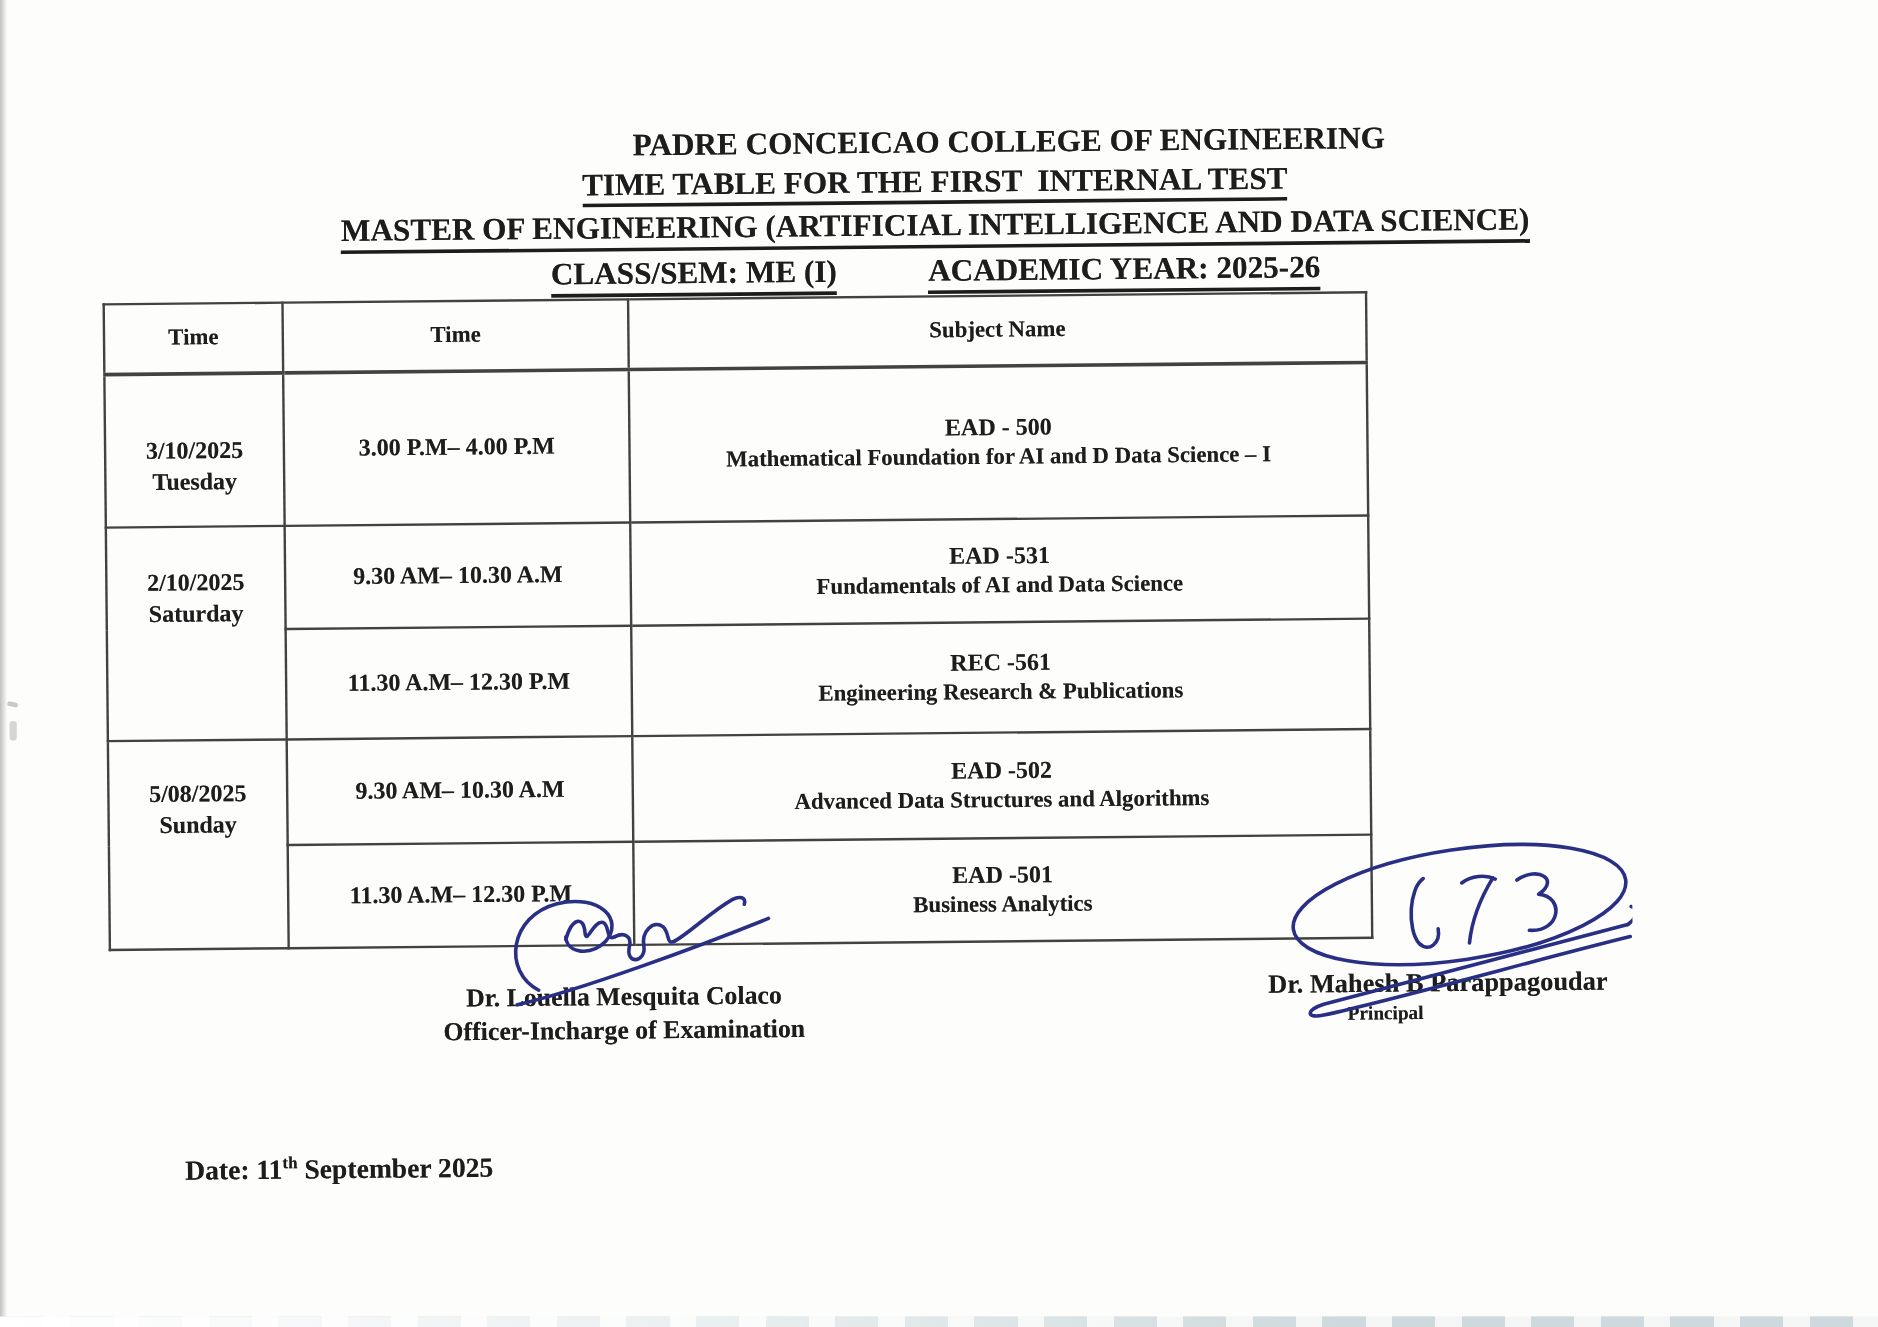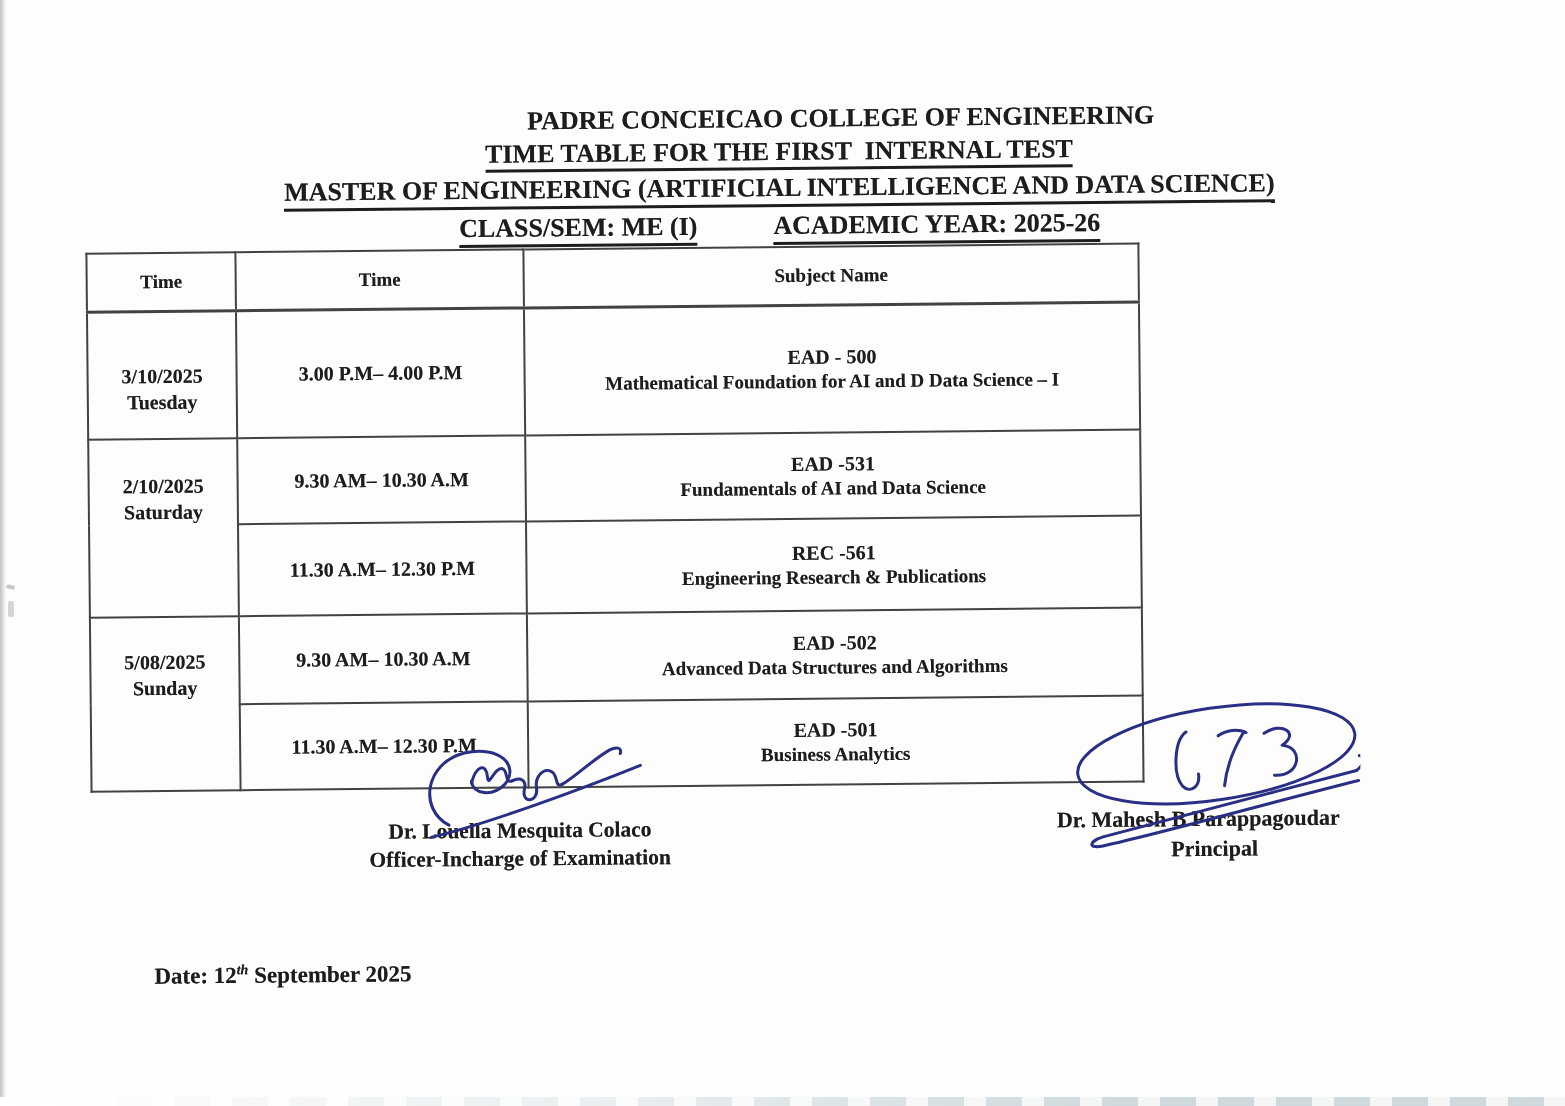--- a/index.html
+++ b/index.html
@@ -49,36 +49,36 @@
   td.dcell.high { padding-bottom:58px; }
   td.tcell { font-size:20px; padding-top:10px; }
   td.scell { font-size:20px; padding-bottom:14px; line-height:1.3; }
   td.scell .sname { font-size:19px; display:block; }
   td.scell .code  { display:block; }
   
   .sigblock { position:absolute; font-weight:bold; line-height:1.32;
               text-shadow:0 0 .5px rgba(25,25,25,.6); }
   .sig-left  { left:332px; top:814px; width:370px; text-align:center; font-size:21.5px; }
   .sig-right-name { left:1054px; top:808px; font-size:22px; }
-  .sig-right-title{ left:1168px; top:838px; font-size:22px; }
+  .sig-right-title{ left:1120px; top:838px; font-size:16px; }
   svg.sig { position:absolute; pointer-events:none; }
   svg.sig path, svg.sig ellipse {
     fill:none; stroke:var(--ink,#2a2f86);
     stroke-width:3; stroke-linecap:round; stroke-linejoin:round;
   }
   .sigL { left:412px; top:734px; }
   .sigR { left:1066px; top:700px; }
   .sigR ellipse, .sigR path { stroke-width:3.4; }
   
   .footer-date {
     position:absolute; left:127px; top:931px;
     font-size:23px; font-weight:bold; white-space:pre;
     text-shadow:0 0 .5px rgba(25,25,25,.6);
   }
-  .footer-date sup { font-size:14px;font-style:italic; }
+  .footer-date sup { font-size:14px; }
   
   .scan-left {
     position:absolute; left:0; top:0; bottom:0; width:6px;
     background:linear-gradient(90deg, rgba(118,120,116,.45), rgba(118,120,116,0));
   }
   .scan-bottom {
     position:absolute; left:0; right:0; bottom:0; height:9px;
     background:
       linear-gradient(90deg, #fff 0%, rgba(255,255,255,.55) 40%, rgba(255,255,255,0) 72%),
       repeating-linear-gradient(90deg,
@@ -185,21 +185,21 @@
     <ellipse cx="148" cy="58" rx="140" ry="46" transform="rotate(-8 148 58)"></ellipse>
     <path d="M118,36 C106,44 104,78 114,90 C122,98 132,90 130,78"></path>
     <path d="M150,40 C158,34 170,33 178,37"></path>
     <path d="M176,36 C166,52 158,72 156,90"></path>
     <path d="M196,38 C214,26 232,38 214,50 C236,52 232,82 206,80"></path>
     <path d="M288,76 C200,98 90,126 34,140 C18,145 20,152 34,149 C96,136 214,104 290,86"></path>
     <path d="M288,76 C296,70 298,63 291,61"></path>
   </svg>
 
   <div class="footer-date">
-    <span>Date: 12</span><sup>th</sup><span> September 2025</span>
+    <span>Date: 11</span><sup>th</sup><span> September 2025</span>
   </div>
 
 </div>
 
 <div class="scan-left"></div>
 <div class="scan-mark1"></div>
 <div class="scan-mark2"></div>
 <div class="scan-bottom"></div>
 
 </body></html>

